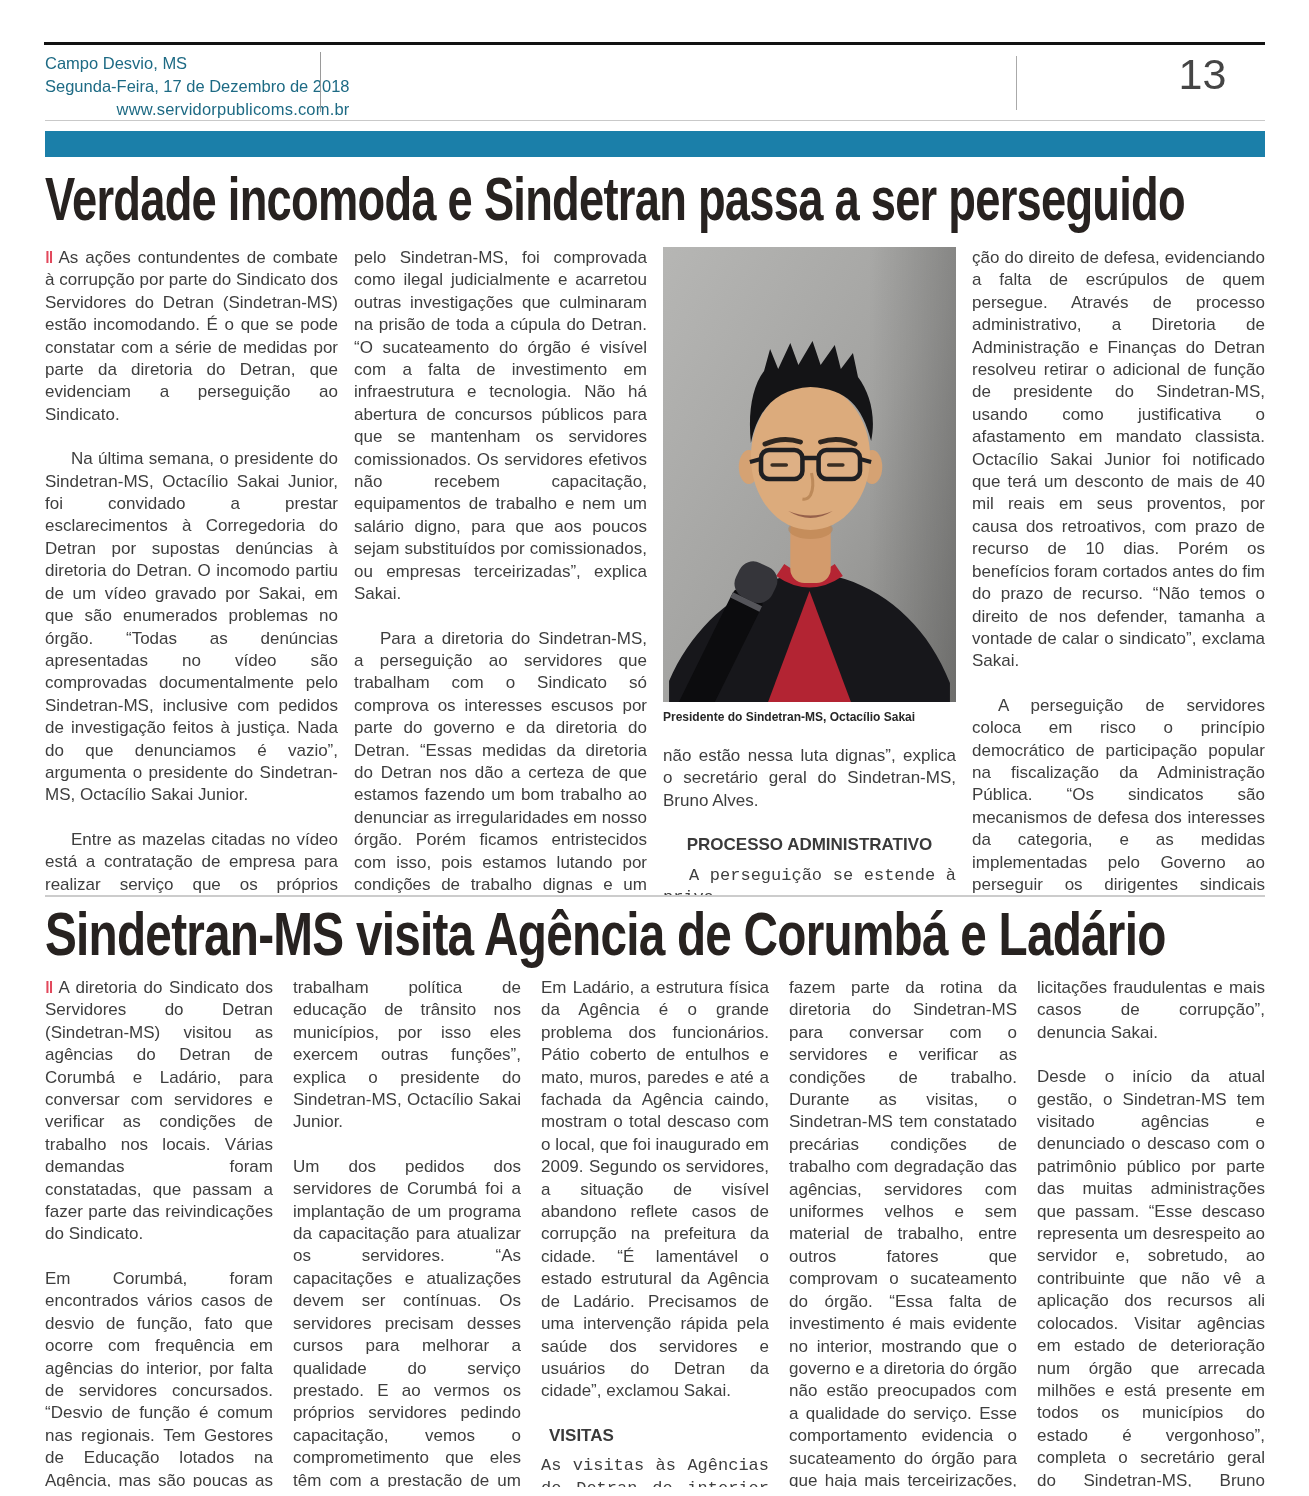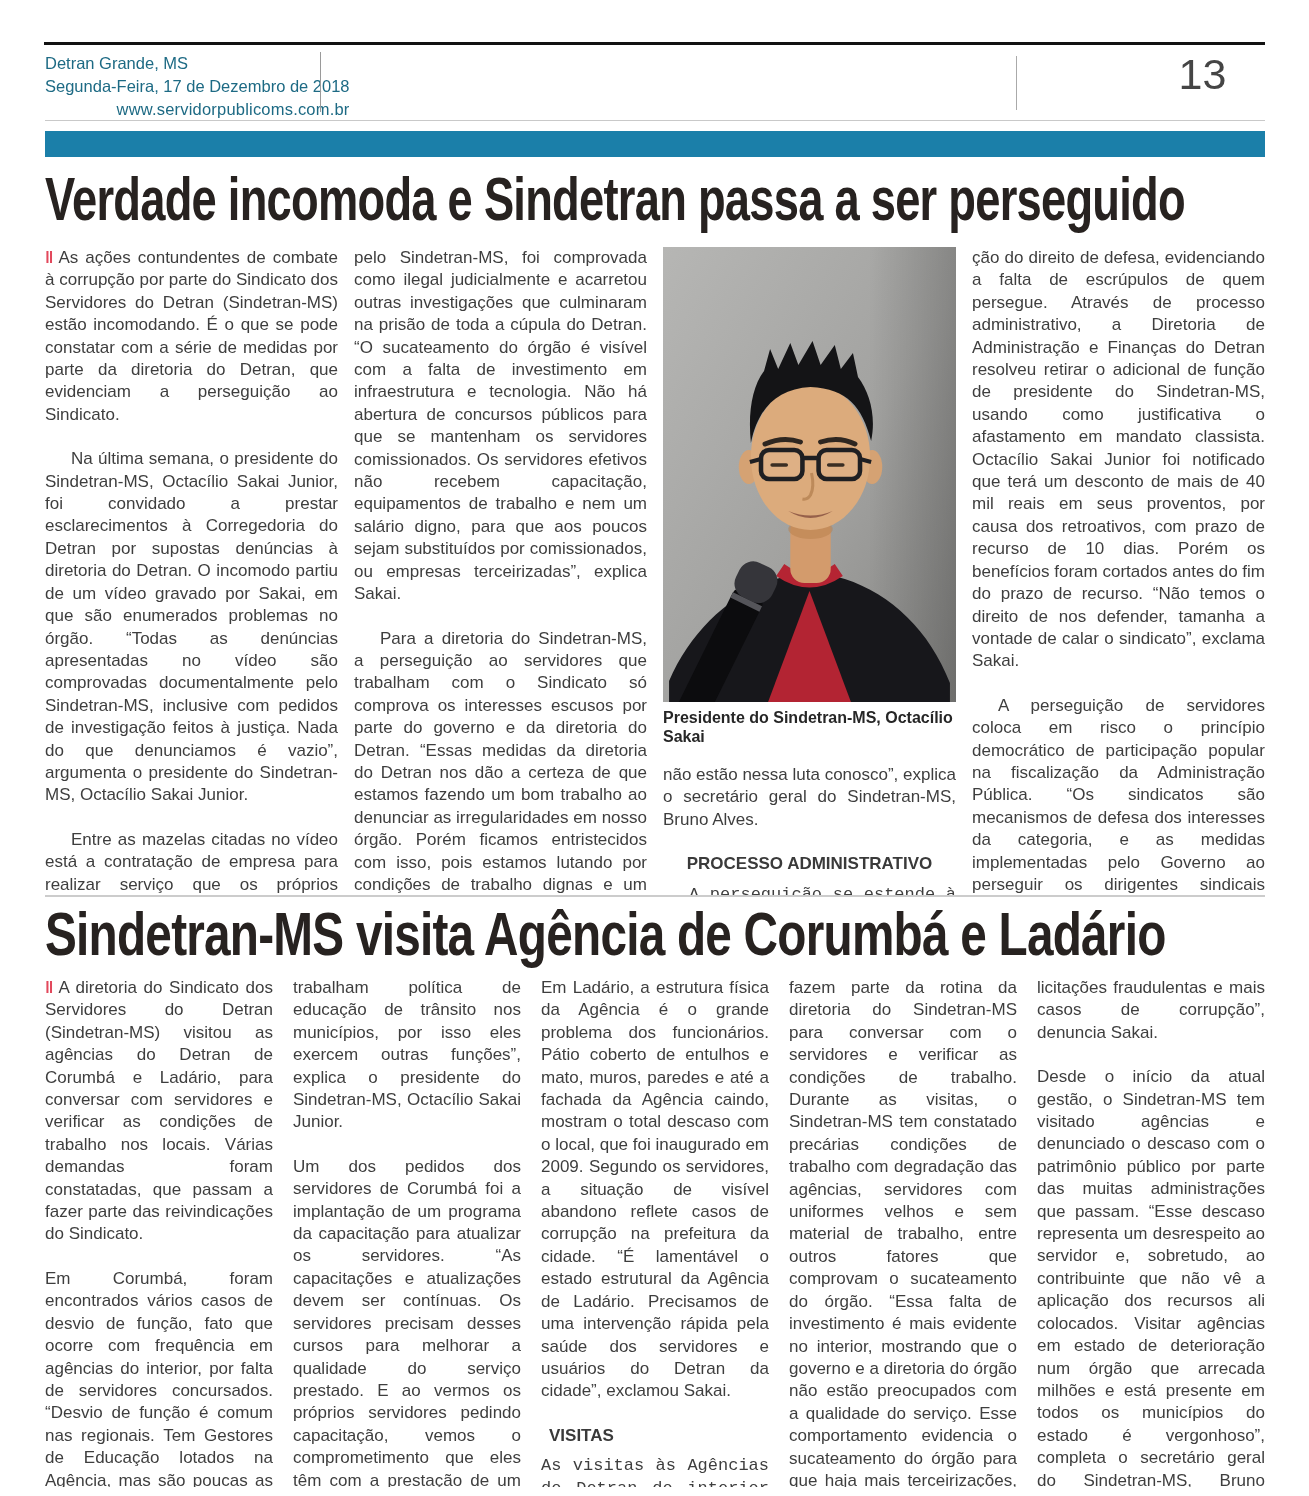--- a/index.html
+++ b/index.html
@@ -34,32 +34,32 @@
   .body-p { font-size:17px; line-height:22.4px; text-align:justify; color:#3e3e3e; margin:0 0 22px 0; }
   .indent { text-indent:26px; }
   .subhead { font-size:17px; line-height:22.4px; font-weight:bold; color:#3a3a3a; margin:8px; }
   .subhead.center { text-align:center; }
   .after-subhead { margin-top:0;font-family:Liberation Mono, monospace; }
   .lead-marker { color:#e2485c; font-weight:bold; margin-right:5px; }
 
   
   .photo { width:100%; height:455px; overflow:hidden; }
   .photo svg { display:block; width:100%; height:100%; }
-  .photo-caption { font-size:16px; line-height:19px; font-weight:bold; color:#262626; margin:6px 0 18px 0; }
+  .photo-caption { font-size:12px; line-height:19px; font-weight:bold; color:#262626; margin:6px 0 18px 0; }
 
   .article-sep { position:absolute; left:45px; top:895px; width:1220px; height:2px; background:#cccccc; }
 </style>
 </head>
 <body>
 
 <div class="page">
 
   <div class="top-rule"></div>
   <div class="masthead-left">
-    <div>Detran Grande, MS</div>
+    <div>Campo Desvio, MS</div>
     <div>Segunda-Feira,  17 de Dezembro de 2018</div>
     <div class="url">www.servidorpublicoms.com.br</div>
   </div>
   <div class="divider-v1"></div>
   <div class="divider-v2"></div>
   <div class="page-number">13</div>
   <div class="header-rule"></div>
   <div class="teal-bar"></div>
 
   <div class="headline a1-title">
@@ -125,21 +125,21 @@
           <path d="M124,264 q22,14 44,0 q-22,9 -44,0 Z" fill="#96604a"></path>
 
           <g transform="rotate(26 24 470)">
             <rect x="10" y="330" width="32" height="150" rx="9" fill="#0c0c0e"></rect>
             <rect x="6" y="300" width="40" height="38" rx="15" fill="#35353a"></rect>
             <rect x="10" y="338" width="32" height="6" fill="#55555a"></rect>
           </g>
         </svg>
       </div>
       <div class="photo-caption">Presidente do Sindetran-MS, Octacílio Sakai</div>
-      <p class="body-p">não estão nessa luta conosco”, explica o secretário geral do Sindetran-MS, Bruno Alves.</p>
+      <p class="body-p">não estão nessa luta dignas”, explica o secretário geral do Sindetran-MS, Bruno Alves.</p>
       <p class="subhead center">PROCESSO ADMINISTRATIVO</p>
       <p class="body-p indent after-subhead">A perseguição se estende à priva-</p>
     </div>
     <div class="col">
       <p class="body-p">ção do direito de defesa, evidenciando a falta de escrúpulos de quem persegue. Através de processo administrativo, a Diretoria de Administração e Finanças do Detran resolveu retirar o adicional de função de presidente do Sindetran-MS, usando como justificativa o afastamento em mandato classista. Octacílio Sakai Junior foi notificado que terá um desconto de mais de 40 mil reais em seus proventos, por causa dos retroativos, com prazo de recurso de 10 dias. Porém os benefícios foram cortados antes do fim do prazo de recurso. “Não temos o direito de nos defender, tamanha a vontade de calar o sindicato”, exclama Sakai.</p>
       <p class="body-p indent">A perseguição de servidores coloca em risco o princípio democrático de participação popular na fiscalização da Administração Pública. “Os sindicatos são mecanismos de defesa dos interesses da categoria, e as medidas implementadas pelo Governo ao perseguir os dirigentes sindicais representa sua postura autoritária e antidemocrática”, finaliza Sakai.</p>
     </div>
   </div>
 
   <div class="article-sep"></div>

